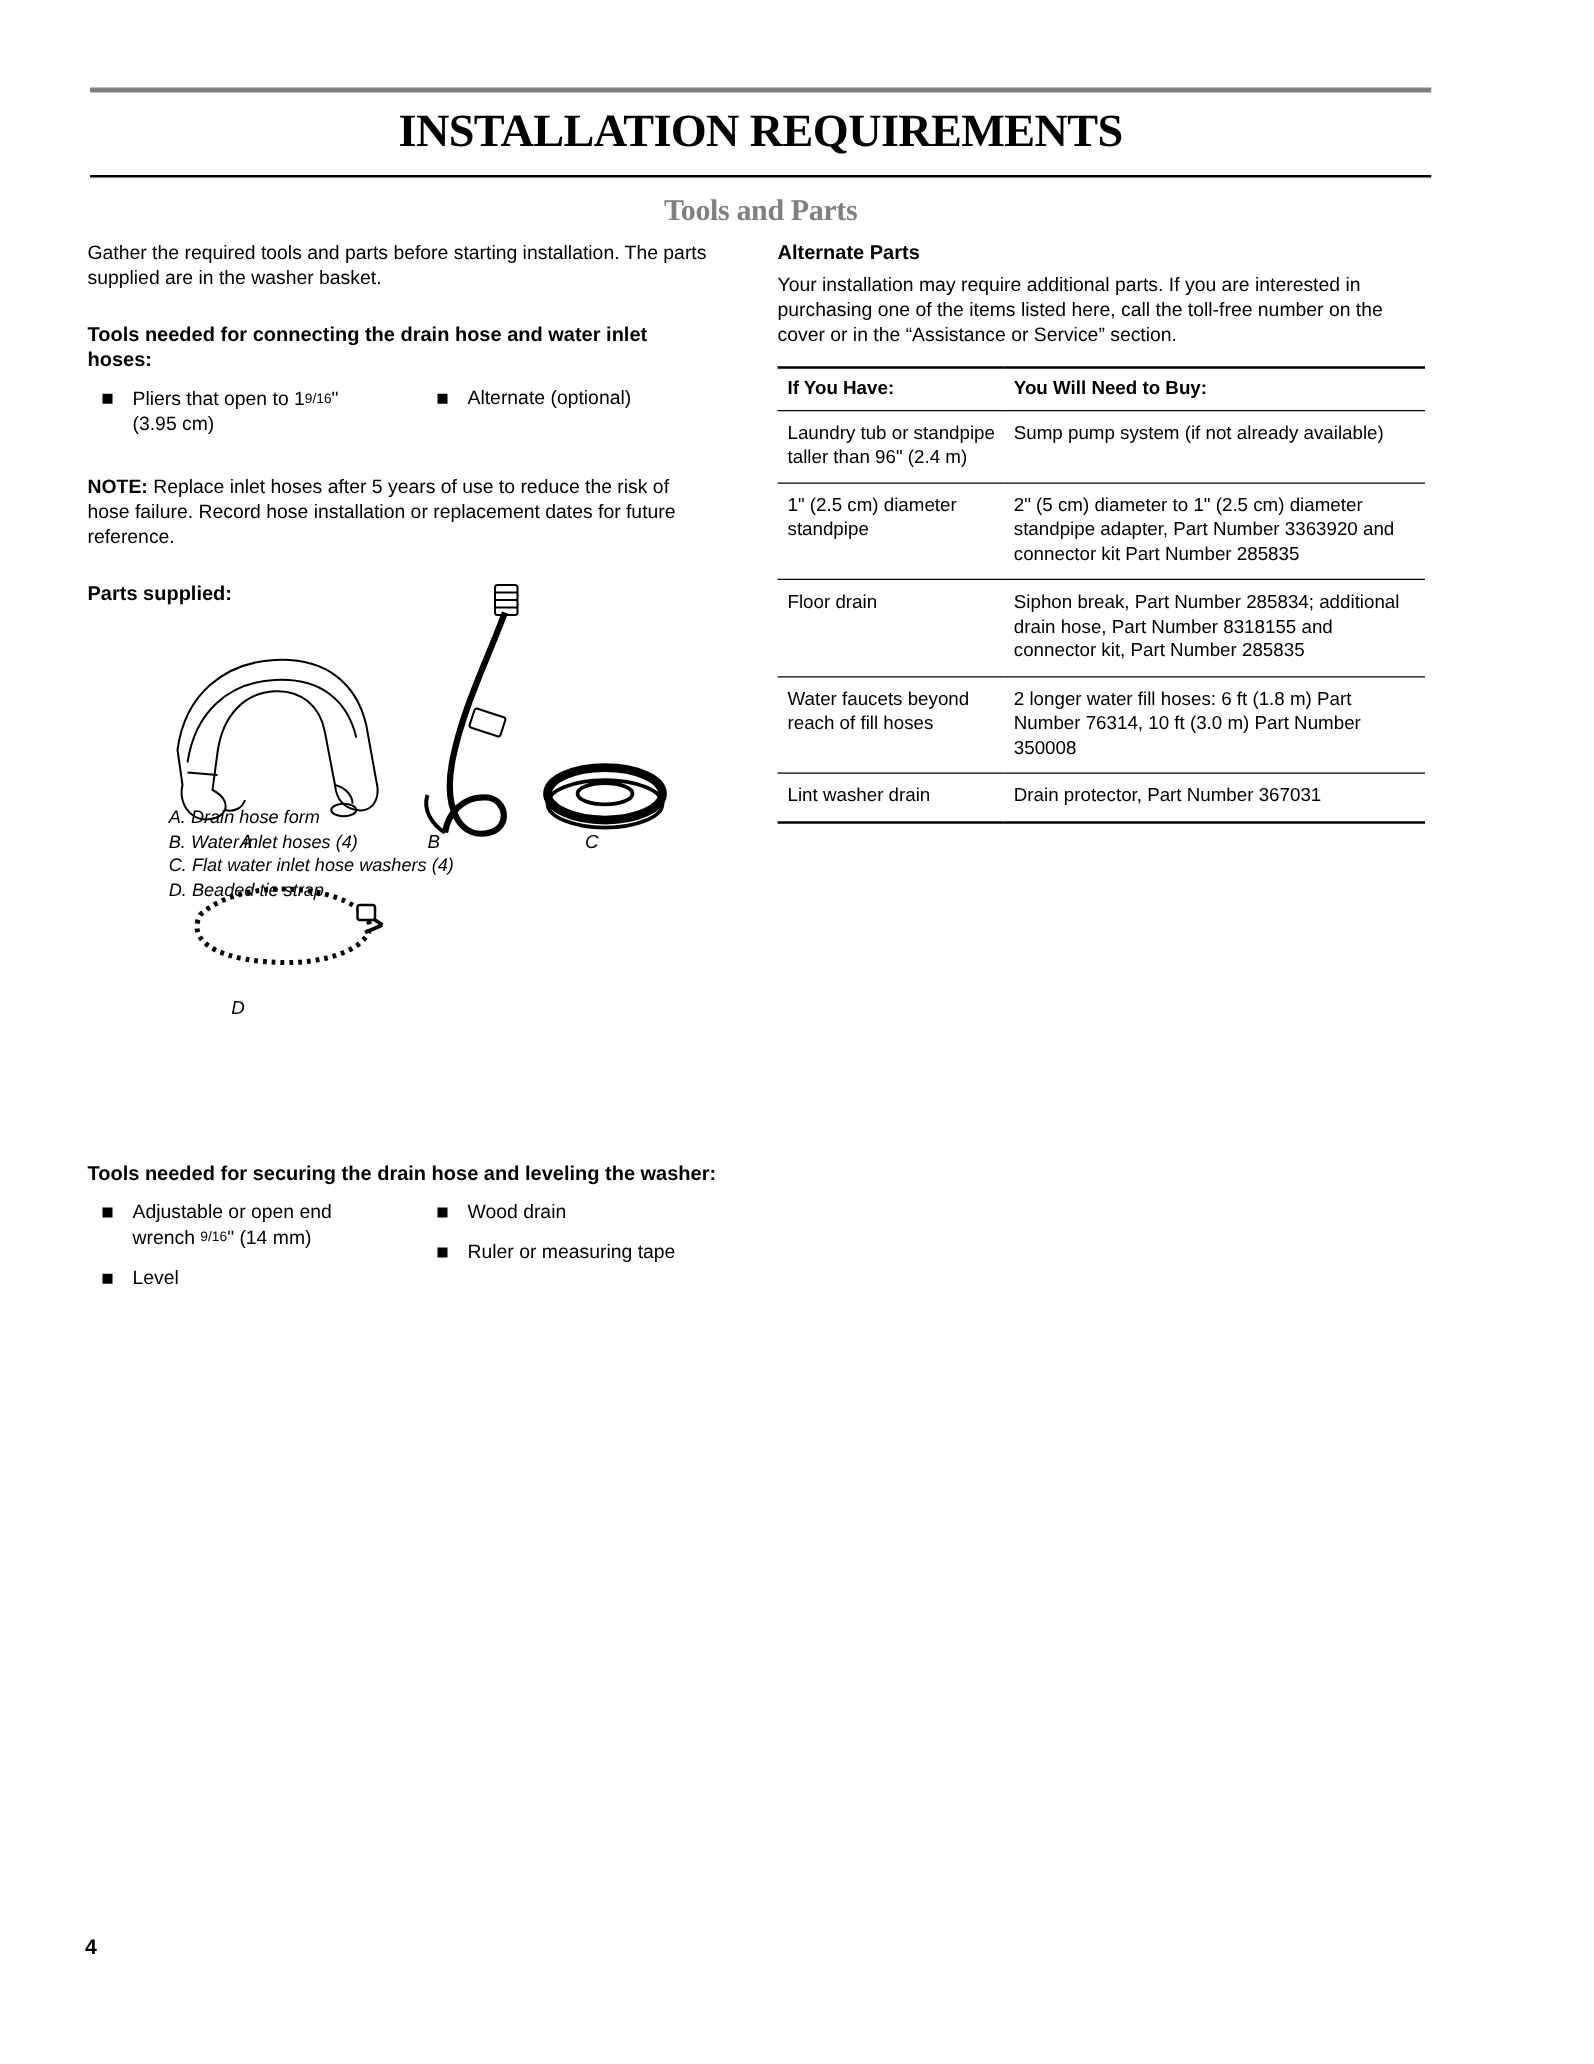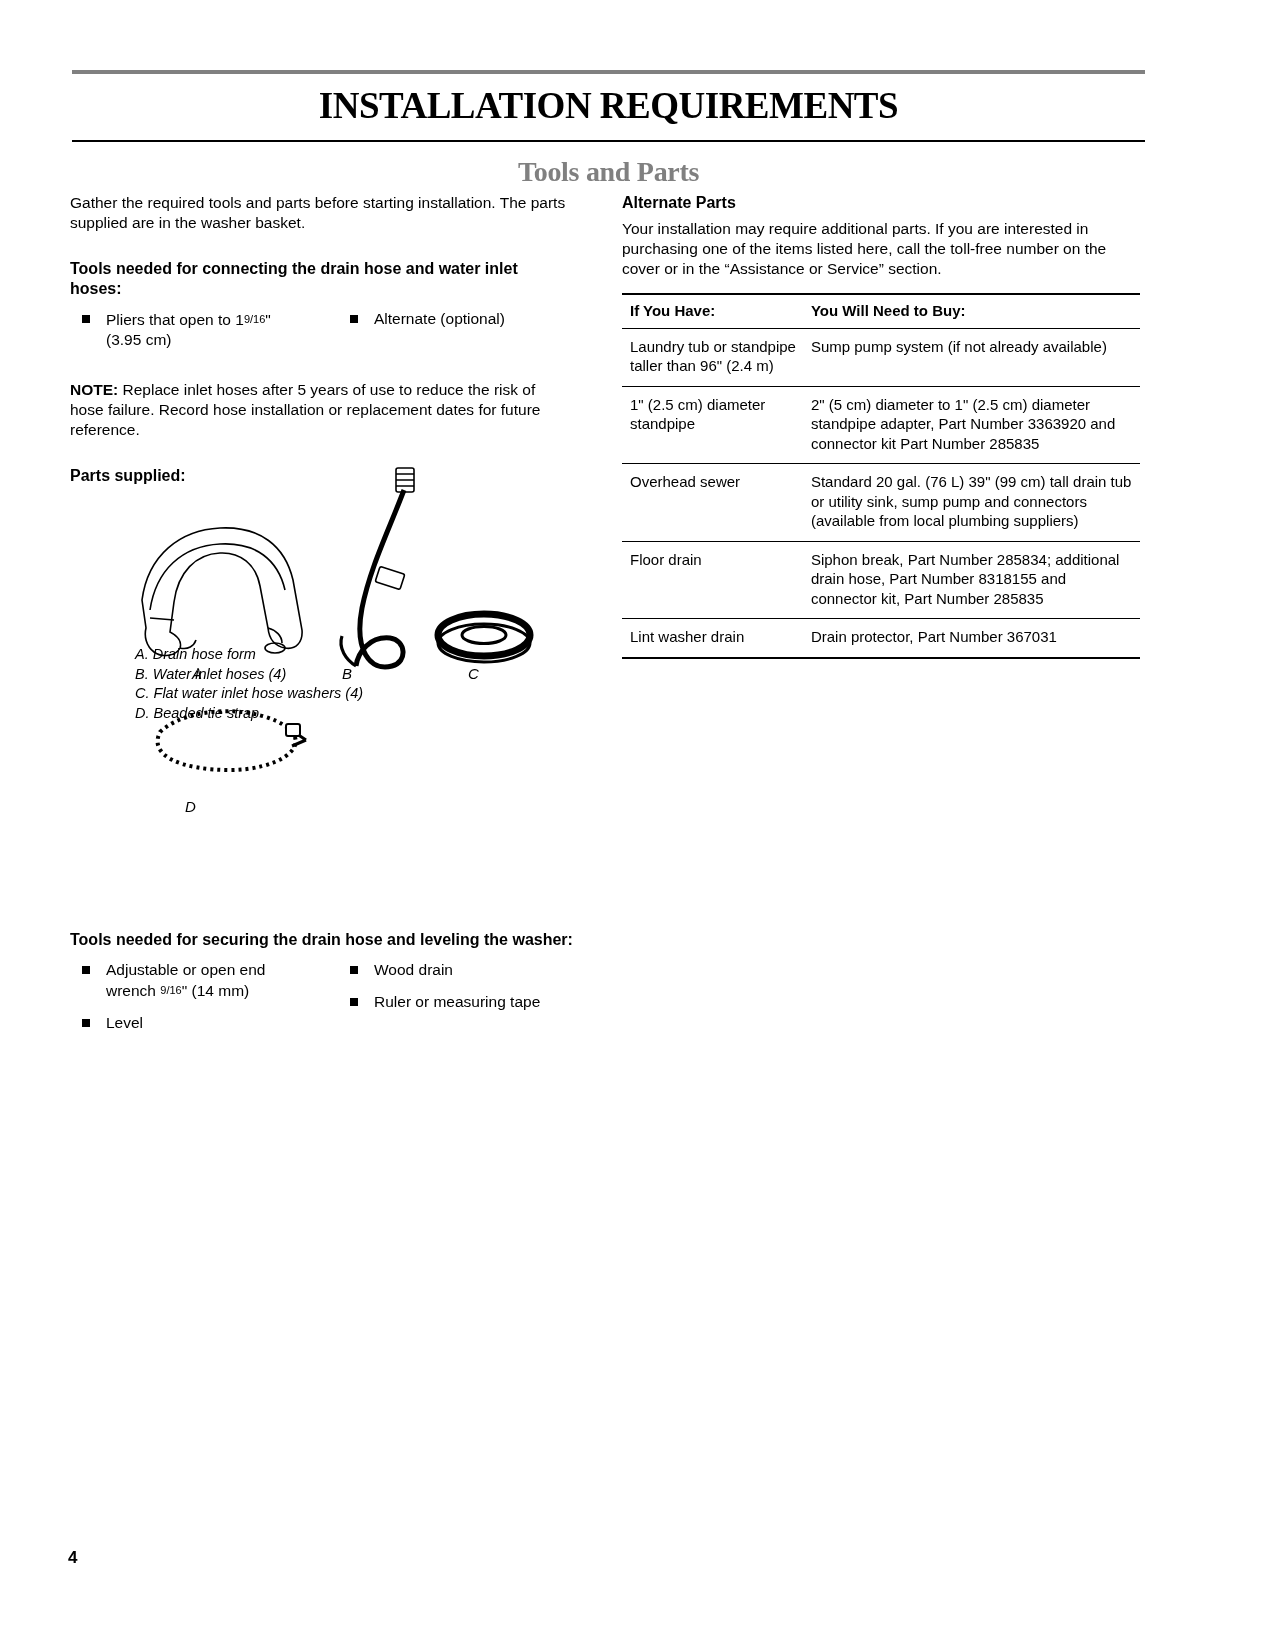--- a/index.html
+++ b/index.html
@@ -47,21 +47,21 @@
     width: 1073px; height: 2px;
     background: #000;
   }
   .section-head {
     position: absolute;
     left: 72px; top: 156px;
     width: 1073px;
     text-align: center;
     font-family: "Liberation Serif", serif;
     font-weight: bold;
-    font-size: 28px;
+    font-size: 24px;
     color: #808080;
     letter-spacing: -0.3px;
   }
 
   
   .col-left {
     position: absolute;
     left: 70px; top: 193px;
     width: 500px;
   }
@@ -312,28 +312,28 @@
       <tbody>
         <tr>
           <td class="c1">Laundry tub or standpipe taller than 96" (2.4 m)</td>
           <td class="c2">Sump pump system (if not already available)</td>
         </tr>
         <tr>
           <td class="c1">1" (2.5 cm) diameter standpipe</td>
           <td class="c2">2" (5 cm) diameter to 1" (2.5 cm) diameter standpipe adapter, Part Number 3363920 and connector kit Part Number 285835</td>
         </tr>
         <tr>
-          <td class="c1">Overhead sewer</td>
-          <td class="c2">Standard 20 gal. (76 L) 39" (99 cm) tall drain tub or utility sink, sump pump and connectors (available from local plumbing suppliers)</td>
-        </tr>
-        <tr>
           <td class="c1">Floor drain</td>
           <td class="c2">Siphon break, Part Number 285834; additional drain hose, Part Number 8318155 and connector kit, Part Number 285835</td>
         </tr>
         <tr>
+          <td class="c1">Water faucets beyond reach of fill hoses</td>
+          <td class="c2">2 longer water fill hoses: 6 ft (1.8 m) Part Number 76314, 10 ft (3.0 m) Part Number 350008</td>
+        </tr>
+        <tr>
           <td class="c1">Lint washer drain</td>
           <td class="c2">Drain protector, Part Number 367031</td>
         </tr>
       </tbody>
     </table>
   </div>
 
   <div class="page-num">4</div>
 </div>
 

